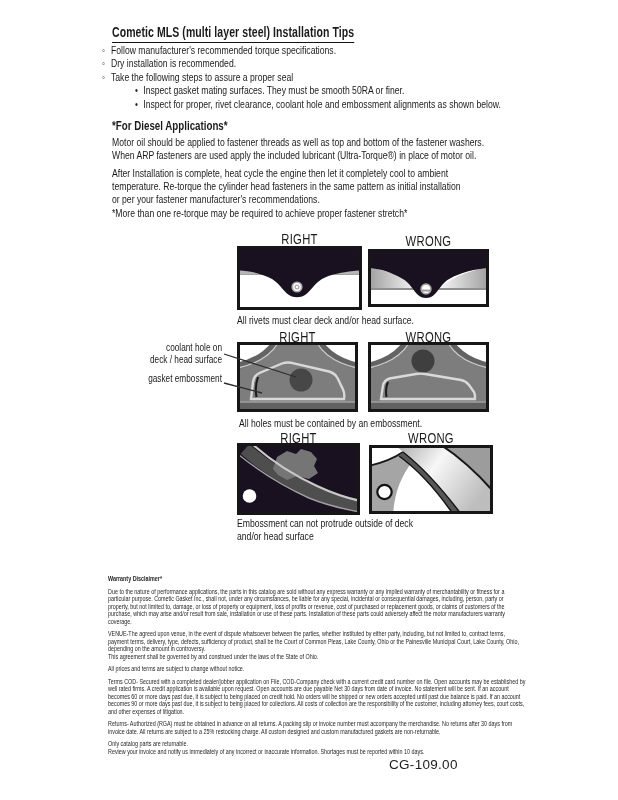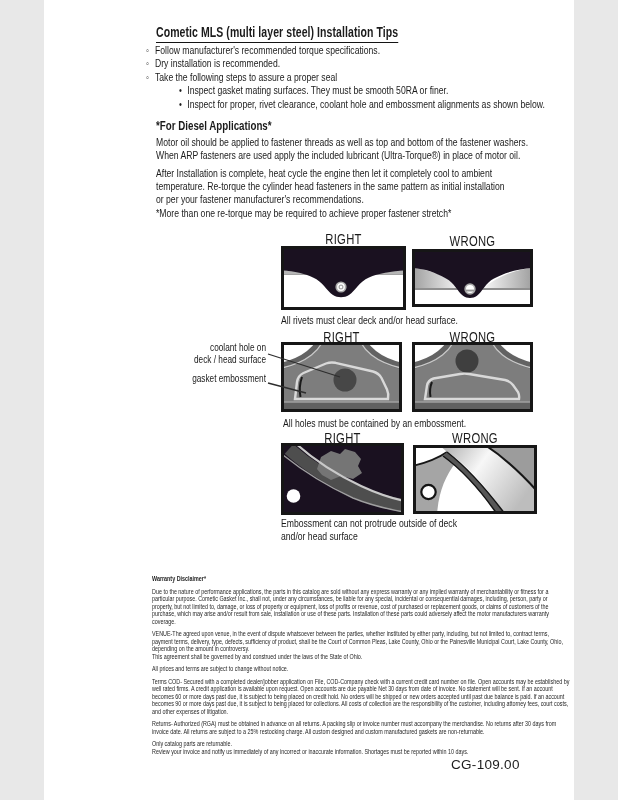--- a/index.html
+++ b/index.html
@@ -1,17 +1,17 @@
 <!DOCTYPE html>
 <html><head>
 <meta charset="utf-8">
 <style>
   html,body{margin:0;padding:0;background:#e8e8e8;}
   .page{
-    position:relative;width:530px;height:800px;background:#ffffff;
+    position:relative;width:618px;height:800px;background:#ffffff;
     font-family:"Liberation Sans",sans-serif;color:#1b1b1b;overflow:hidden;
     margin:0 auto;
   }
   .abs{position:absolute;}
   .condL{transform:scaleX(0.75);transform-origin:0 0;}
   .condC{transform:scaleX(0.75);transform-origin:50% 0;}
   .condR{transform:scaleX(0.75);transform-origin:100% 0;}
   .title{
     font-size:14px;font-weight:bold;white-space:nowrap;
     border-bottom:1.6px solid #141414;padding-bottom:2px;display:inline-block;
@@ -200,15 +200,15 @@
     <p>Due to the nature of performance applications, the parts in this catalog are sold without any express warranty or any implied warranty of merchantability or fitness for a particular purpose.  Cometic Gasket Inc., shall not, under any circumstances, be liable for any special, incidental or consequential damages, including, person, party or property, but not limited to, damage, or loss of property or equipment, loss of profits or revenue, cost of purchased or replacement goods, or claims of customers of the purchase, which may arise and/or result from sale, installation or use of these parts.  Installation of these parts could adversely affect the motor manufacturers warranty coverage.</p>
     <p>VENUE-The agreed upon venue, in the event of dispute whatsoever between the parties, whether instituted by either party, including, but not limited to, contract terms, payment terms, delivery, type, defects, sufficiency of product, shall be the Court of Common Pleas, Lake County, Ohio or the Painesville Municipal Court, Lake County, Ohio, depending on the amount in controversy.
 This agreement shall be governed by and construed under the laws of the State of Ohio.</p>
     <p>All prices and terms are subject to change without notice.</p>
     <p>Terms COD- Secured with a completed dealer/jobber application on File, COD-Company check with a current credit card number on file.  Open accounts may be established by well rated firms.  A credit application is available upon request.  Open accounts are due payable Net 30 days from date of invoice.  No statement will be sent.  If an account becomes 60 or more days past due, it is subject to being placed on credit hold.  No orders will be shipped or new orders accepted until past due balance is paid.  If an account becomes 90 or more days past due, it is subject to being placed for collections.  All costs of collection are the responsibility of the customer, including attorney fees, court costs, and other expenses of litigation.</p>
     <p>Returns- Authorized (RGA) must be obtained in advance on all returns.  A packing slip or invoice number must accompany the merchandise.  No returns after 30 days from invoice date.  All returns are subject to a 25% restocking charge.  All custom designed and custom manufactured gaskets are non-returnable.</p>
     <p>Only catalog parts are returnable.
 Review your invoice and notify us immediately of any incorrect or inaccurate information.  Shortages must be reported within 10 days.</p>
   </div>
 
-  <div class="abs pagenum" style="left:407px;top:757px;">CG-109.00</div>
+  <div class="abs pagenum" style="left:389px;top:757px;">CG-109.00</div>
 
 </div>
 
 </body></html>

